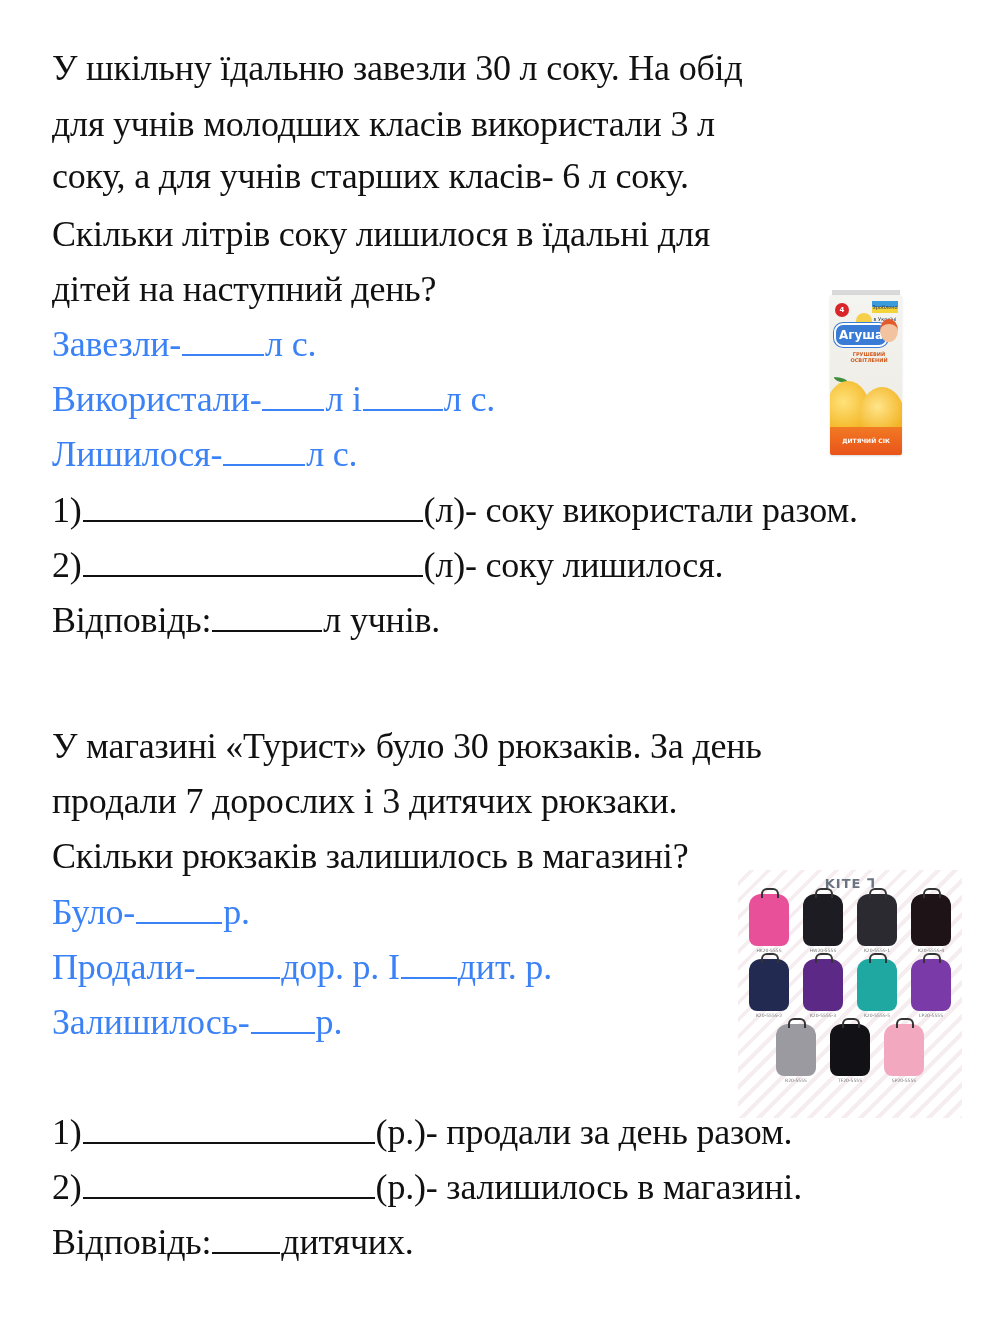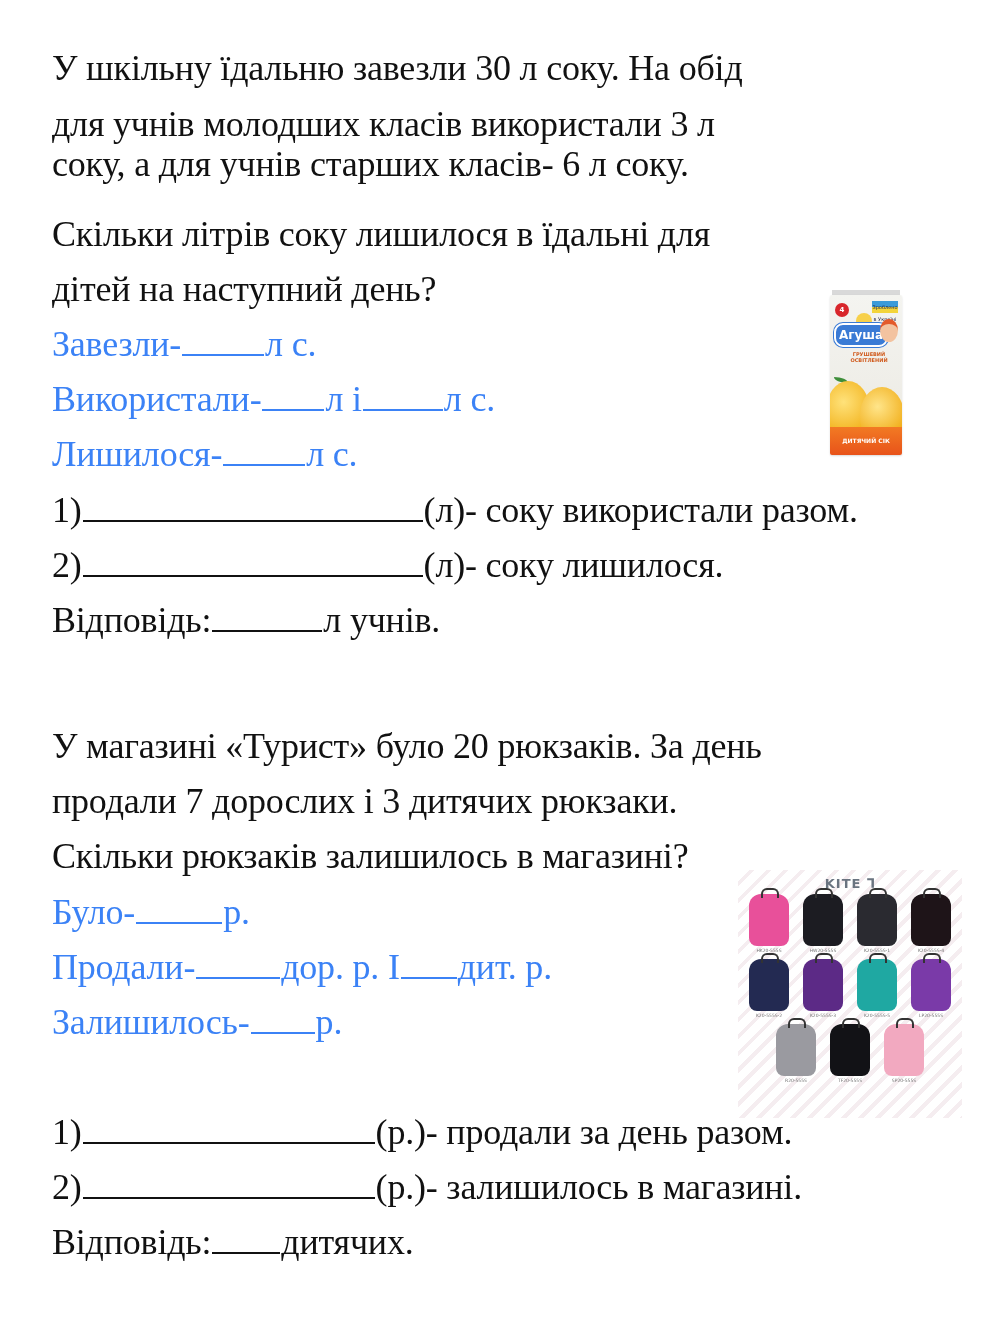--- a/index.html
+++ b/index.html
@@ -32,21 +32,21 @@
     .kite .bag { width:40px; height:52px; border-radius:12px 12px 8px 8px; position:relative; }
     .kite .bag::before { content:""; position:absolute; left:12px; top:-6px; width:14px; height:8px; border:2px solid #333; border-bottom:none; border-radius:6px 6px 0 0; }
     .kite .code { font: 4.5px "DejaVu Sans", sans-serif; color:#777; margin-top:2px; white-space:nowrap; }
   </style>
 </head>
 <body>
 
 <div>
   <div class="line" style="top:40px">У шкільну їдальню завезли 30 л соку. На обід</div>
   <div class="line" style="top:96px">для учнів молодших класів використали 3 л</div>
-  <div class="line" style="top:136px">соку, а для учнів старших класів- 6 л соку.</div>
+  <div class="line" style="top:148px">соку, а для учнів старших класів- 6 л соку.</div>
   <div class="line" style="top:206px">Скільки літрів соку лишилося в їдальні для</div>
   <div class="line" style="top:261px">дітей на наступний день?</div>
 
   <div class="line red" style="top:316px">
     <span>Завезли-</span><span class="blank" style="width:82px"></span><span>л с.</span>
   </div>
   <div class="line red" style="top:371px">
     <span>Використали-</span><span class="blank" style="width:62px"></span><span>л і</span><span class="blank" style="width:80px"></span><span>л с.</span>
   </div>
   <div class="line red" style="top:426px">
@@ -74,21 +74,21 @@
       <div class="flavor">ГРУШЕВИЙ ОСВІТЛЕНИЙ</div>
       <div class="leaf"></div>
       <div class="pear1"></div>
       <div class="pear2"></div>
       <div class="stripe">ДИТЯЧИЙ СІК</div>
     </div>
   </div>
 </div>
 
 <div>
-  <div class="line" style="top:718px">У магазині «Турист» було 20 рюкзаків. За день</div>
+  <div class="line" style="top:718px">У магазині «Турист» було 30 рюкзаків. За день</div>
   <div class="line" style="top:773px">продали 7 дорослих і 3 дитячих рюкзаки.</div>
   <div class="line" style="top:828px">Скільки рюкзаків залишилось в магазині?</div>
 
   <div class="line red" style="top:884px">
     <span>Було-</span><span class="blank" style="width:86px"></span><span>р.</span>
   </div>
   <div class="line red" style="top:939px">
     <span>Продали-</span><span class="blank" style="width:84px"></span><span>дор. р. І</span><span class="blank" style="width:56px"></span><span>дит. р.</span>
   </div>
   <div class="line red" style="top:994px">

